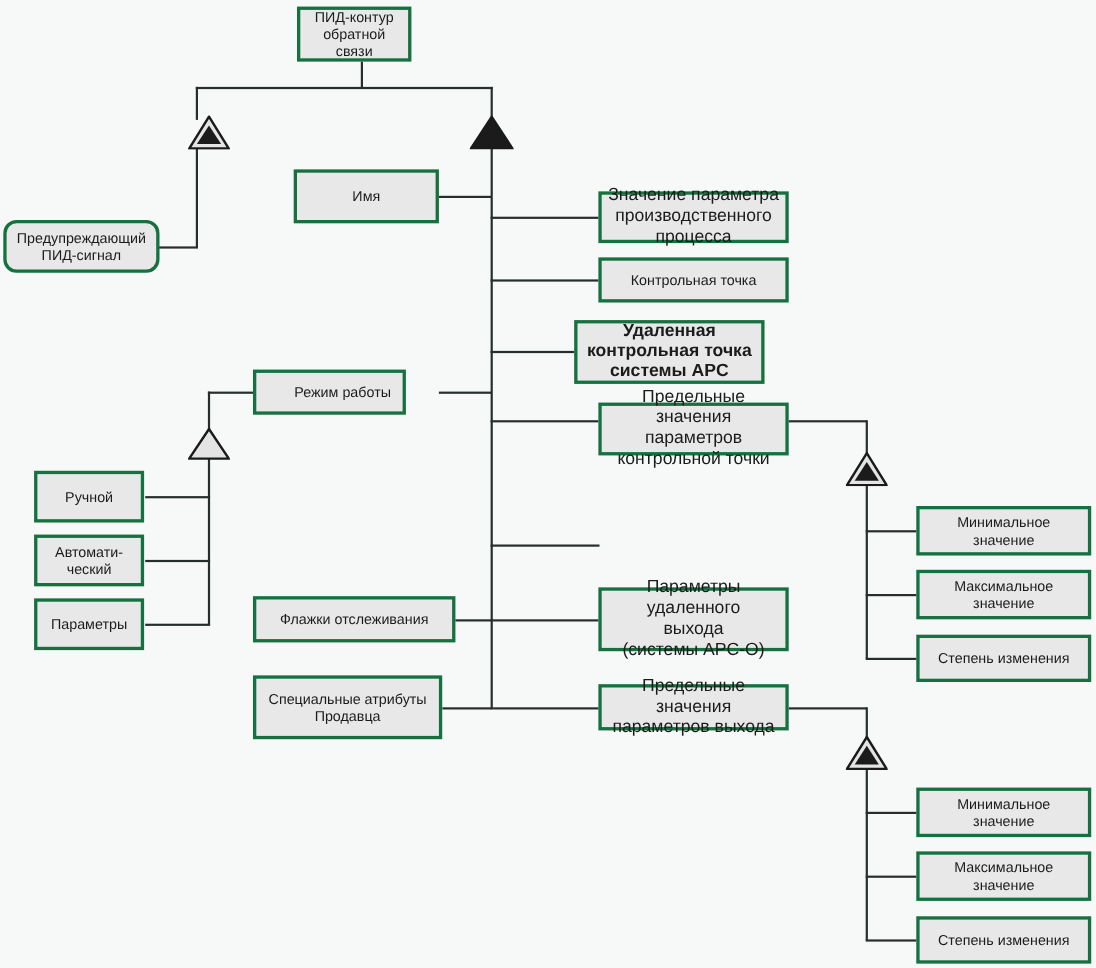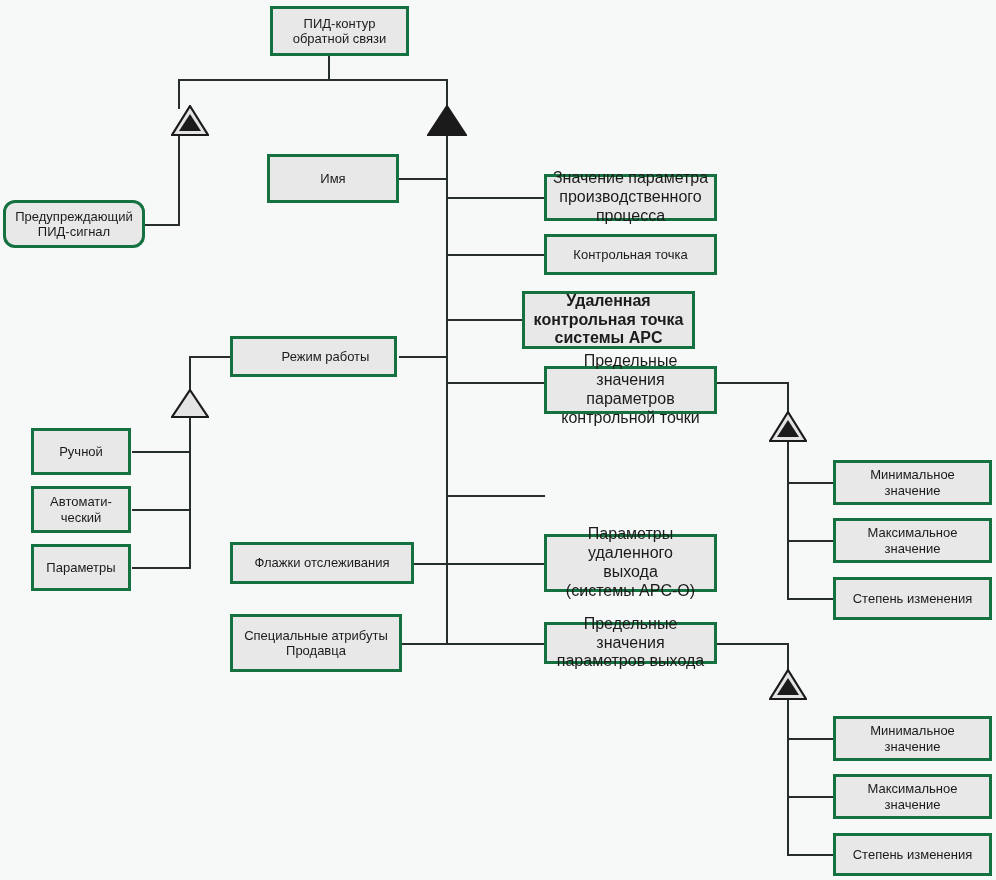--- a/index.html
+++ b/index.html
@@ -124,39 +124,39 @@
     </svg>
   </div>
 
   <div class="tri" style="left:769px; top:669px;">
     <svg width="38" height="31" viewBox="0 0 38 31">
       <polygon points="19,1 37,30 1,30" fill="#e4e4e4" stroke="#1b1b1b" stroke-width="2.2"></polygon>
       <polygon points="19,9 30,26 8,26" fill="#1b1b1b"></polygon>
     </svg>
   </div>
 
-  <div class="node" style="left:270px; top:6px; width:139px; height:50px;text-align:center;">ПИД-контур
+  <div class="node" style="left:270px; top:6px; width:104px; height:50px;text-align:center;">ПИД-контур
 обратной связи</div>
 
   <div class="node" style="left:3px; top:200px; width:142px; height:48px;border-radius:12px;">Предупреждающий
 ПИД-сигнал</div>
 
   <div class="node" style="left:267px; top:154px; width:132px; height:49px;">Имя</div>
 
   <div class="node small" style="left:544px; top:174px; width:173px; height:47px;">Значение параметра
 производственного
 процесса</div>
 
   <div class="node" style="left:544px; top:234px; width:173px; height:41px;">Контрольная точка</div>
 
   <div class="node small" style="left:522px; top:291px; width:173px; height:58px;font-weight:bold;">Удаленная
 контрольная точка
 системы APC</div>
 
-  <div class="node" style="left:230px; top:336px; width:167px; height:41px;padding-left:28px;">Режим работы</div>
+  <div class="node" style="left:230px; top:336px; width:139px; height:41px;padding-left:28px;">Режим работы</div>
 
   <div class="node small" style="left:544px; top:366px; width:173px; height:48px;">Предельные значения
 параметров
 контрольной точки</div>
 
   <div class="node" style="left:31px; top:428px; width:100px; height:47px;">Ручной</div>
 
   <div class="node" style="left:31px; top:486px; width:100px; height:47px;">Автомати-
 ческий</div>
 

